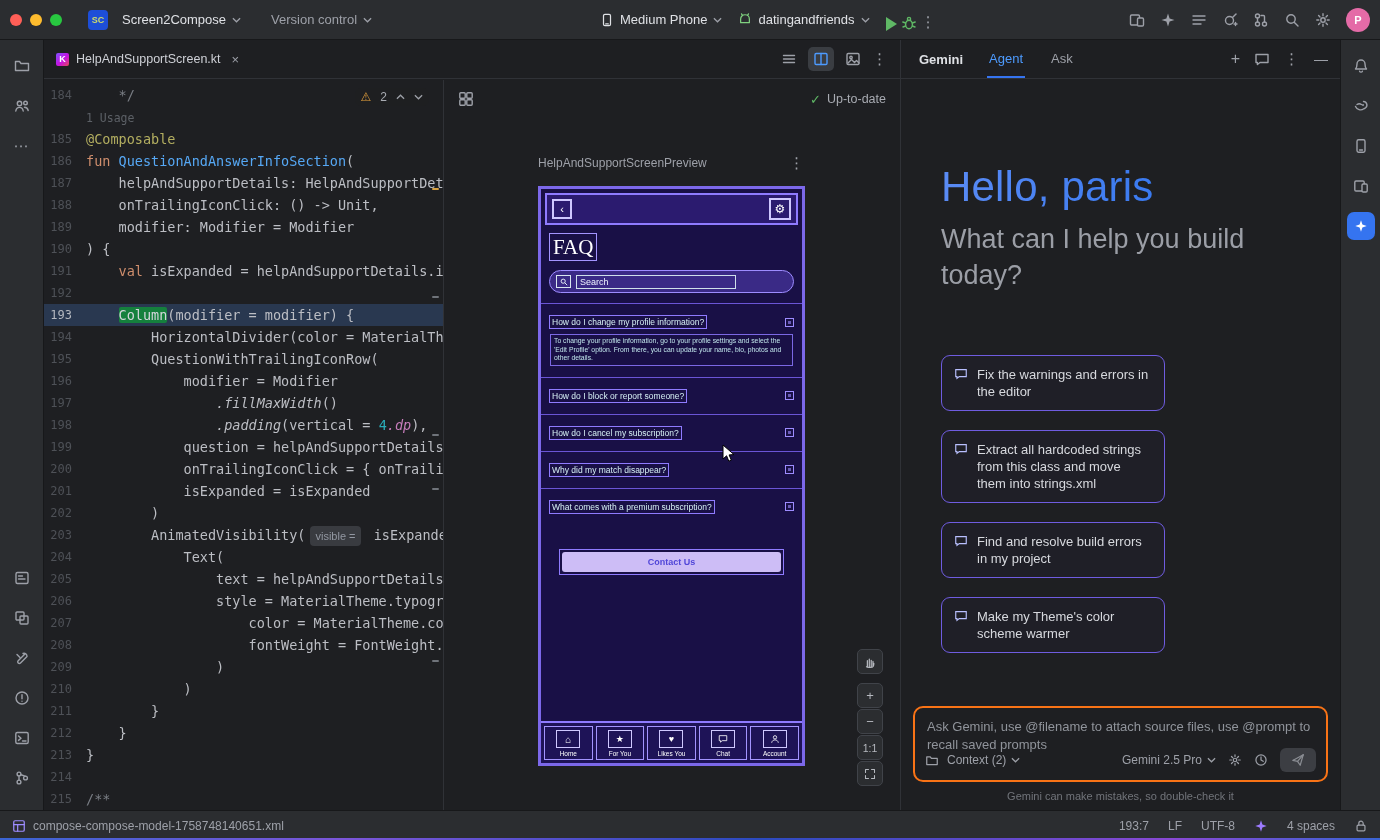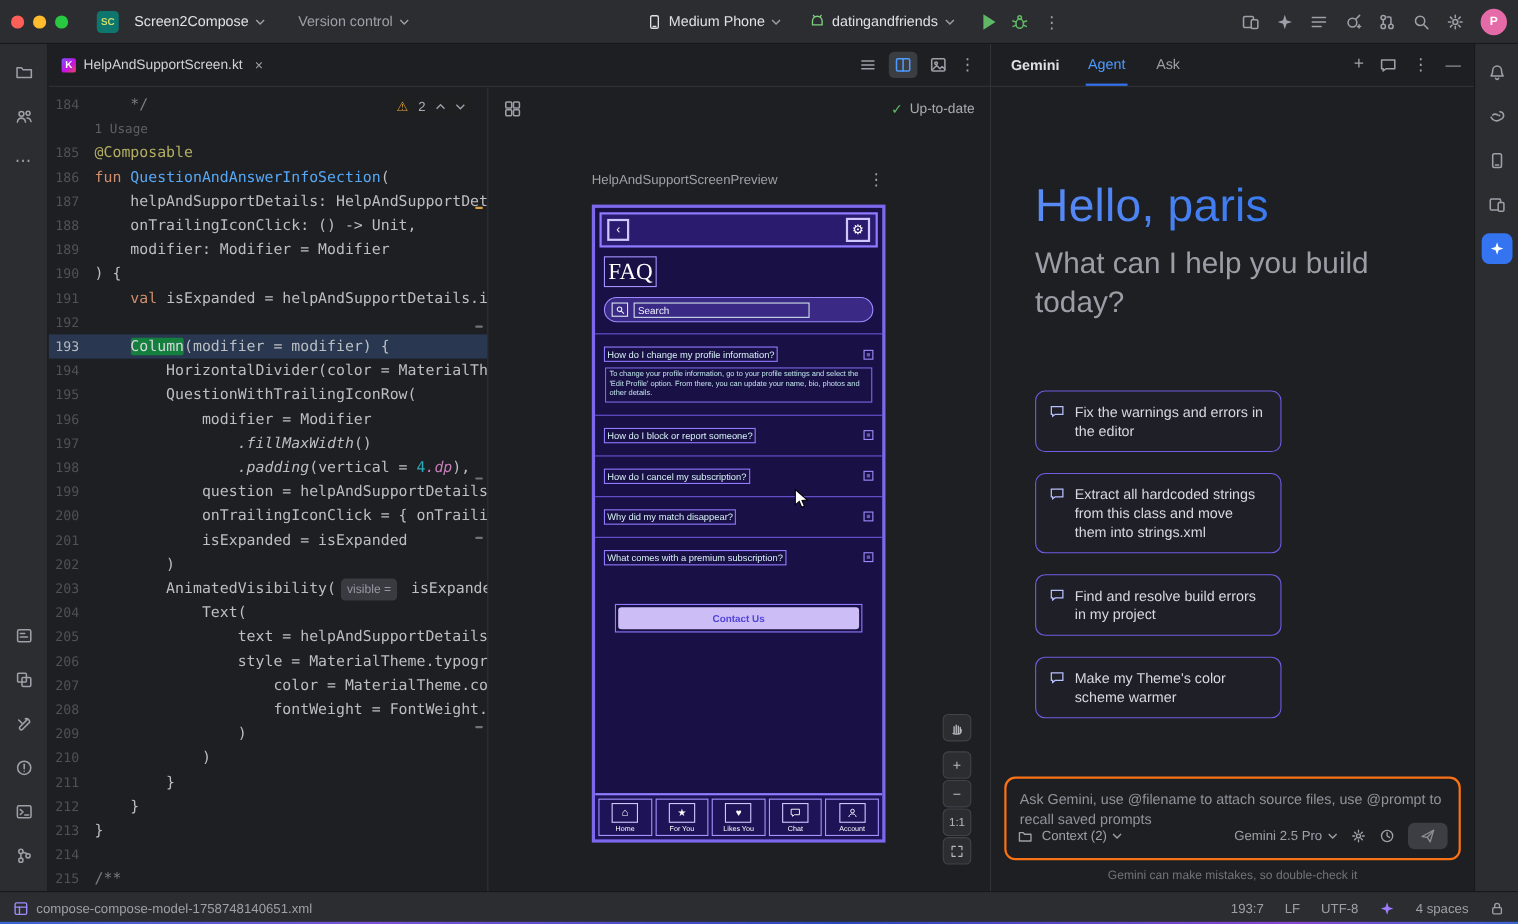--- a/index.html
+++ b/index.html
@@ -10,25 +10,25 @@
   
   .ic { width:16px; height:16px; stroke:currentColor; fill:none; stroke-width:1.4; stroke-linecap:round; stroke-linejoin:round; display:block; }
   .ic12 { width:12px; height:12px; }
   .ic14 { width:14px; height:14px; }
 
   
   .titlebar { position:absolute; top:0; left:0; width:1380px; height:40px; background:#2b2d30; border-bottom:1px solid #17181a; display:flex; align-items:center; z-index:30; }
   .traffic { display:flex; gap:8px; margin-left:10px; }
   .tl { width:12px; height:12px; border-radius:50%; }
   .tl.r{background:#ff5f57}.tl.y{background:#febc2e}.tl.g{background:#28c840}
-  .appbadge { width:20px; height:20px; border-radius:4px; background:#0f766e; color:#cddb6b; font-weight:bold; font-size:9px; display:flex; align-items:center; justify-content:center; margin-left:26px; }
+  .appbadge { width:20px; height:20px; border-radius:4px; background:#1d4ed8; color:#cddb6b; font-weight:bold; font-size:9px; display:flex; align-items:center; justify-content:center; margin-left:26px; }
   .tbtn { display:flex; align-items:center; gap:6px; padding:4px 8px; border-radius:6px; color:#dfe1e5; cursor:default; }
   .tbtn.dim { color:#9da0a8; }
   .chev { width:9px; height:6px; }
-  .tb-center { position:absolute; left:580px; display:flex; align-items:center; gap:10px; }
+  .tb-center { position:absolute; left:592px; display:flex; align-items:flex-end; }
   .tb-right { position:absolute; right:10px; display:flex; align-items:center; gap:15px; color:#9da0a8; }
   .play { width:0; height:0; border-left:11px solid #5fb865; border-top:7px solid transparent; border-bottom:7px solid transparent; }
   .avatar { width:24px; height:24px; border-radius:50%; background:#e46ba7; color:#fff; font-size:11px; font-weight:bold; display:flex; align-items:center; justify-content:center; }
   .dots { font-size:15px; color:#9da0a8; letter-spacing:1px; }
 
   
   .left-strip { position:absolute; left:0; top:40px; bottom:30px; width:44px; background:#2b2d30; border-right:1px solid #17181a; display:flex; flex-direction:column; align-items:center; padding-top:12px; color:#9da0a8; z-index:20; }
   .strip-ic { width:28px; height:28px; display:flex; align-items:center; justify-content:center; border-radius:6px; margin-bottom:12px; }
   .strip-bottom { margin-top:auto; display:flex; flex-direction:column; align-items:center; padding-bottom:6px; }
   .right-strip { position:absolute; right:0; top:40px; bottom:30px; width:40px; background:#2b2d30; border-left:1px solid #17181a; display:flex; flex-direction:column; align-items:center; padding-top:12px; color:#9da0a8; z-index:20; }

